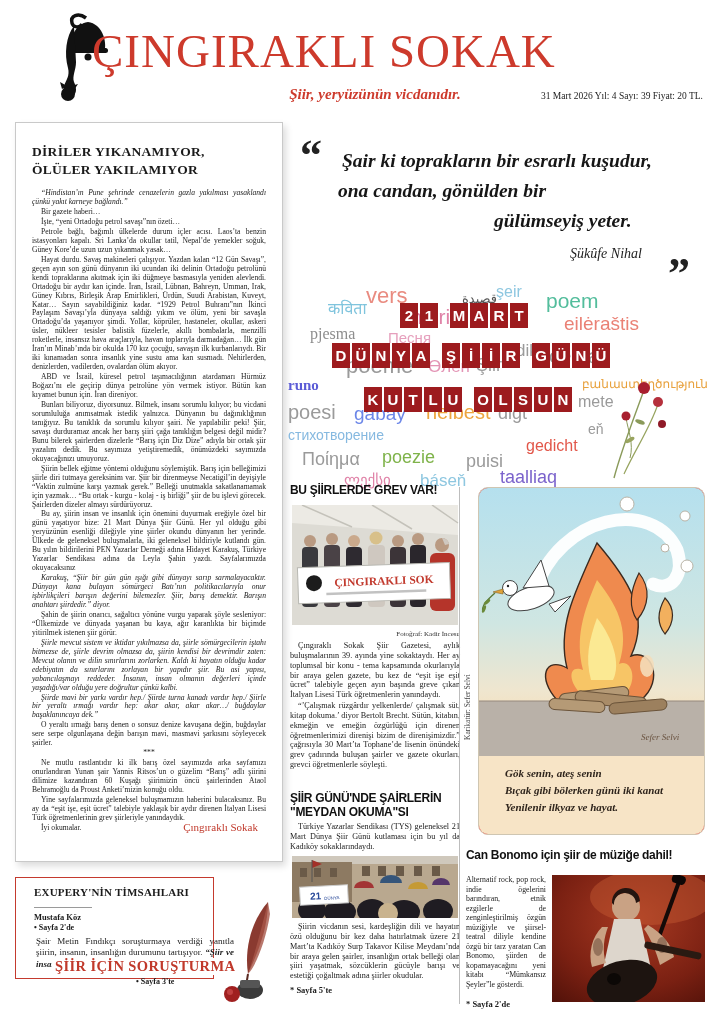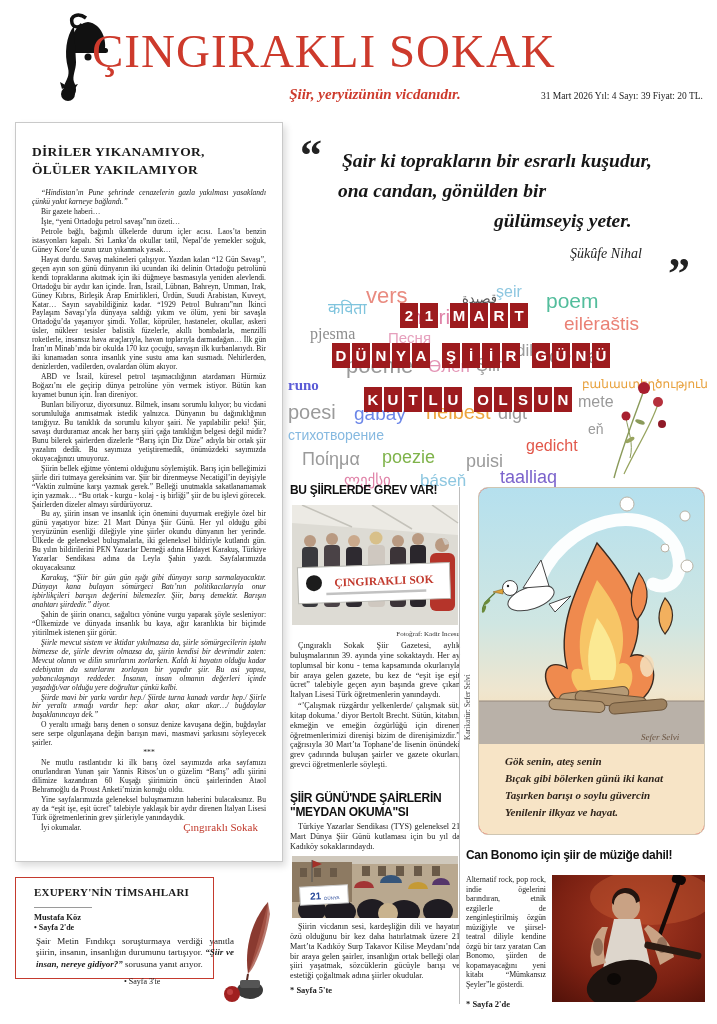--- a/index.html
+++ b/index.html
@@ -48,38 +48,38 @@
       letter-spacing:-.3px;color:#111;line-height:1.15;}
   .photo-caption{font-size:7px;color:#333;text-align:right;margin-top:2px;}
   .news p{font-size:8.2px;line-height:1.2;text-align:justify;text-indent:8px;margin:0 0 1px 0;}
   .pageref{font-family:"Liberation Serif",serif;font-weight:700;font-size:8.5px;margin-top:4px;}
   .vdivider{position:absolute;left:459px;top:487px;width:1px;height:517px;background:#bdbdbd;}
   
   .cartoon-credit{position:absolute;left:463px;top:560px;height:180px;
       writing-mode:vertical-rl;transform:rotate(180deg);font-size:7.5px;color:#444;}
   .cartoon{position:absolute;left:478px;top:487px;width:227px;height:348px;
       border:1px solid #cfc6b2;border-radius:10px;overflow:hidden;box-sizing:border-box;background:#ef4444;}
-  .poem-strip{position:absolute;left:0;bottom:0;width:100%;height:90px;background:#f7e4c6;
+  .poem-strip{position:absolute;left:0;bottom:0;width:100%;height:78px;background:#f7e4c6;
       padding:9px 0 0 26px;box-sizing:border-box;}
   .poem-line{font-size:11px;font-weight:700;font-style:italic;color:#2e241c;line-height:1.55;}
   .bonomo-h{position:absolute;left:466px;top:849px;width:245px;}
   .bonomo-text{position:absolute;left:466px;top:875px;width:80px;font-size:7.8px;
       line-height:1.22;text-align:justify;}
   .bonomo-ref{position:absolute;left:466px;top:995px;}
   
   .exubox{position:absolute;left:15px;top:877px;width:197px;height:100px;border:1.5px solid #c43a2e;}
   .exu-title{position:absolute;left:34px;top:886px;font-size:11px;font-weight:700;letter-spacing:.2px;}
   .exu-rule{position:absolute;left:34px;top:907px;width:58px;height:1px;background:#9a9a9a;}
   .exu-author{position:absolute;left:34px;top:912px;font-size:8.5px;font-weight:700;}
   .exu-ref1{position:absolute;left:34px;top:923px;font-size:8px;font-weight:700;}
   .exu-para{position:absolute;left:36px;top:936px;width:198px;font-size:9px;line-height:1.25;text-align:justify;}
   .exu-para .emph{font-weight:700;font-style:italic;}
   .exu-head{position:absolute;left:52px;top:958px;font-size:14.5px;font-weight:700;color:#c0392b;
       letter-spacing:.4px;background:#fff;padding:0 3px;}
-  .exu-ref2{position:absolute;left:124px;top:977px;font-size:8px;font-weight:400;}
+  .exu-ref2{position:absolute;left:136px;top:977px;font-size:8px;font-weight:700;}
   .quill{position:absolute;left:222px;top:900px;}
 </style>
 </head>
 <body>
 
 <div id="page">
 
   <svg class="logo" width="62" height="96" viewBox="0 0 62 96">
     <path d="M34 8 C 26 2, 18 6, 20 13 C 21 18, 28 18, 30 14" fill="none" stroke="#111" stroke-width="3.5"></path>
     <path d="M36 12 C 22 14, 18 30, 19 38 L 53 38 C 54 30, 50 14, 36 12 Z" fill="#111"></path>
@@ -109,21 +109,21 @@
         <p class=" italic">“Hindistan’ın Pune şehrinde cenazelerin gazla yakılması yasaklandı çünkü yakıt karneye bağlandı.”</p>
         <p class="">Bir gazete haberi…</p>
         <p class="">İşte, “yeni Ortadoğu petrol savaşı”nın özeti…</p>
         <p class="">Petrole bağlı, bağımlı ülkelerde durum içler acısı. Laos’ta benzin istasyonları kapalı. Sri Lanka’da okullar tatil, Nepal’de yemekler soğuk, Güney Kore’de uzun uzun yıkanmak yasak…</p>
         <p class="">Hayat durdu. Savaş makineleri çalışıyor. Yazdan kalan “12 Gün Savaşı”, geçen ayın son günü dünyanın iki ucundan iki delinin Ortadoğu petrolünü kendi topraklarına akıtmak için iki düğmeye basmasıyla yeniden alevlendi. Ortadoğu bir aydır kan içinde. İran, İsrail, Lübnan, Bahreyn, Umman, Irak, Güney Kıbrıs, Birleşik Arap Emirlikleri, Ürdün, Suudi Arabistan, Kuveyt, Katar… Sayın sayabildiğiniz kadar. “1929 Petrol Buhranı”nın İkinci Paylaşım Savaşı’yla dünyaya saldığı yıkım ve ölüm, yeni bir savaşla Ortadoğu’da yaşanıyor şimdi. Yollar, köprüler, hastaneler, okullar, askeri üsler, nükleer tesisler balistik füzelerle, akıllı bombalarla, menzilli roketlerle, insansız hava araçlarıyla, havan toplarıyla darmadağan… İlk gün İran’ın Minab’ında bir okulda 170 kız çocuğu, savaşın ilk kurbanlarıydı. Bir iki kınamadan sonra insanlık yine sustu ama kan susmadı. Nehirlerden, denizlerden, vadilerden, ovalardan ölüm akıyor.</p>
         <p class="">ABD ve İsrail, küresel petrol taşımacılığının atardamarı Hürmüz Boğazı’nı ele geçirip dünya petrolüne yön vermek istiyor. Bütün kan kıyamet bunun için. İran direniyor.</p>
         <p class="">Bunları biliyoruz, diyorsunuz. Bilmek, insanı sorumlu kılıyor; bu vicdani sorumluluğa anımsatmak istedik yalnızca. Dünyanın bu dağınıklığının tanığıyız. Bu tanıklık da sorumlu kılıyor şairi. Ne yapılabilir peki! Şiir, savaşı durduramaz ancak her barış şiiri çağa tanıklığın belgesi değil midir? Bunu bilerek şairlerden dizelerle “Barış için Diz Dize” adıyla bir ortak şiir yazalım dedik. Bu sayımıza yetiştiremedik, önümüzdeki sayımızda okuyacağınızı umuyoruz.</p>
         <p class="">Şiirin bellek eğitme yöntemi olduğunu söylemiştik. Barış için belleğimizi şiirle diri tutmaya gereksinim var. Şiir bir direnmeyse Necatigil’in deyişiyle “Vaktin zulmüne karşı yazmak gerek.” Belleği unutmakla sakatlanamamak için yazmak… “Bu ortak - kurgu - kolaj - iş birliği” şiir de bu işlevi görecek. Şairlerden dizeler almayı sürdürüyoruz.</p>
         <p class="">Bu ay, şiirin insan ve insanlık için önemini duyurmak ereğiyle özel bir günü yaşatıyor bize: 21 Mart Dünya Şiir Günü. Her yıl olduğu gibi yeryüzünün esenliği dileğiyle yine şiirler okundu dünyanın her yerinde. Ülkede de geleneksel buluşmalarla, iki geleneksel bildiriyle kutlandı gün. Bu yılın bildirilerini PEN Yazarlar Derneği adına Hidayet Karakuş, Türkiye Yazarlar Sendikası adına da Leyla Şahin yazdı. Sayfalarımızda okuyacaksınız</p>
         <p class=" italic">Karakuş, “Şiir bir gün gün ışığı gibi dünyayı sarıp sarmalayacaktır. Dünyayı kana bulayan sömürgeci Batı’nın politikacılarıyla onur işbirlikçileri barışın değerini bilemezler. Şiir, barış demektir. Barışın anahtarı şiirdedir.” diyor.</p>
-        <p class="">Şahin de şiirin onarıcı, sağaltıcı yönüne vurgu yaparak şöyle sesleniyor: “Ülkemizde ve dünyada insanlık bu kaya, ağır karanlıkta bir biçimde yitirilmek istenen şiir görür.</p>
+        <p class="">Şahin de şiirin onarıcı, sağaltıcı yönüne vurgu yaparak şöyle sesleniyor: “Ülkemizde ve dünyada yaşanan bu kaya, ağır karanlıkta bir biçimde yitirilmek istenen şiir görür.</p>
         <p class=" italic">Şiirle mevcut sistem ve iktidar yıkılmazsa da, şiirle sömürgecilerin iştahı bitmezse de, şiirle devrim olmazsa da, şiirin kendisi bir devrimdir zaten: Mevcut olanın ve dilin sınırlarını zorlarken. Kaldı ki hayatın olduğu kadar edebiyatın da sınırlarını zorlayan bir yapıdır şiir. Bu asi yapısı, yabancılaşmayı reddeder. İnsanın, insan olmanın değerleri içinde yaşadığı/var olduğu yere doğrultur çünkü kalbi.</p>
         <p class=" italic">Şiirde mavi bir yarkı vardır hep./ Şiirde turna kanadı vardır hep./ Şiirle bir yeraltı ırmağı vardır hep: akar akar, akar akar…/ buğdaylar başaklanıncaya dek.”</p>
         <p class="">O yeraltı ırmağı barış denen o sonsuz denize kavuşana değin, buğdaylar sere serpe olgunlaşana değin barışın mavi, masmavi şarkısını söyleyecek şairler.</p>
         <p class=" center">***</p>
         <p class="">Ne mutlu rastlantıdır ki ilk barış özel sayımızda arka sayfamızı onurlandıran Yunan şair Yannis Ritsos’un o güzelim “Barış” adlı şiirini dilimize kazandıran 60 Kuşağı şiirimizin öncü şairlerinden Ataol Behramoğlu da Proust Anketi’mizin konuğu oldu.</p>
         <p class="">Yine sayfalarımızda geleneksel buluşmamızın haberini bulacaksınız. Bu ay da “eşit işe, eşit ücret” talebiyle yaklaşık bir aydır direnen İtalyan Lisesi Türk öğretmenlerinin grev şiirleriyle yanındaydık.</p>
         <p class="">İyi okumalar.</p>
       </div>
     <div class="lead-sig">Çıngıraklı Sokak</div>
   </div>
@@ -347,21 +347,20 @@
           <rect x="96" y="206" width="72" height="12" rx="6" fill="#a98c68" transform="rotate(6 132 212)"></rect>
           <rect x="70" y="212" width="56" height="11" rx="5.5" fill="#b59a76" transform="rotate(4 98 217)"></rect>
           <rect x="130" y="213" width="58" height="11" rx="5.5" fill="#9c805e" transform="rotate(-5 159 218)"></rect>
         </g>
       </g>
       <text x="162" y="252" font-size="9" font-style="italic" fill="#6a5340">Sefer Selvi</text>
     </svg>
     <div class="poem-strip">
         <div class="poem-line">Gök senin, ateş senin</div>
         <div class="poem-line">Bıçak gibi bölerken günü iki kanat</div>
-        <div class="poem-line">Taşırken barışı o soylu güvercin</div>
         <div class="poem-line">Yenilenir ilkyaz ve hayat.</div>
       </div>
   </div>
 
   <div class="bonomo-h head-sans">Can Bonomo için şiir de müziğe dahil!</div>
   <div class="bonomo-text">Alternatif rock, pop rock, indie ögelerini barındıran, etnik ezgilerle de zenginleştirilmiş özgün müziğiyle ve şiirsel-teatral diliyle kendine özgü bir tarz yaratan Can Bonomo, şiirden de kopamayacağını yeni kitabı “Mümkansız Şeyler”le gösterdi.</div>
   <div class="bonomo-ref pageref">* Sayfa 2'de</div>
 
   <svg style="position:absolute;left:552px;top:875px" width="153" height="127" viewBox="0 0 153 127">
     <defs>
@@ -390,20 +389,21 @@
   </svg>
 
   <div class="exubox"></div>
   <div class="exu-title">EXUPERY'NİN TİMSAHLARI</div>
   <div class="exu-rule"></div>
   <div class="exu-author">Mustafa Köz</div>
   <div class="exu-ref1">• Sayfa 2'de</div>
   <div class="exu-para">
     <span>Şair Metin Fındıkçı soruşturmaya verdiği yanıtla şiirin, insanın, insanlığın durumunu tartışıyor. </span><span class="emph">“Şiir ve insan, nereye gidiyor?”</span><span> sorusuna yanıt arıyor.</span>
   </div>
+  <div class="exu-head">ŞİİR İÇİN SORUŞTURMA</div>
   <div class="exu-ref2">• Sayfa 3'te</div>
 
   <svg class="quill" width="60" height="105" viewBox="0 0 60 105">
     <path d="M46 2 C 30 20, 22 48, 26 74 C 36 52, 46 28, 46 2 Z" fill="#8a3a30"></path>
     <path d="M46 2 C 40 26, 34 50, 26 74 C 34 66, 44 40, 48 14 Z" fill="#a85648" opacity="0.8"></path>
     <line x1="26" y1="74" x2="24" y2="86" stroke="#5a2a22" stroke-width="2"></line>
     <ellipse cx="28" cy="90" rx="13" ry="9" fill="#3a3a3a"></ellipse>
     <rect x="18" y="80" width="20" height="8" rx="2" fill="#555"></rect>
     <circle cx="10" cy="94" r="8" fill="#a02020"></circle>
     <circle cx="8" cy="92" r="3" fill="#c04040"></circle>

